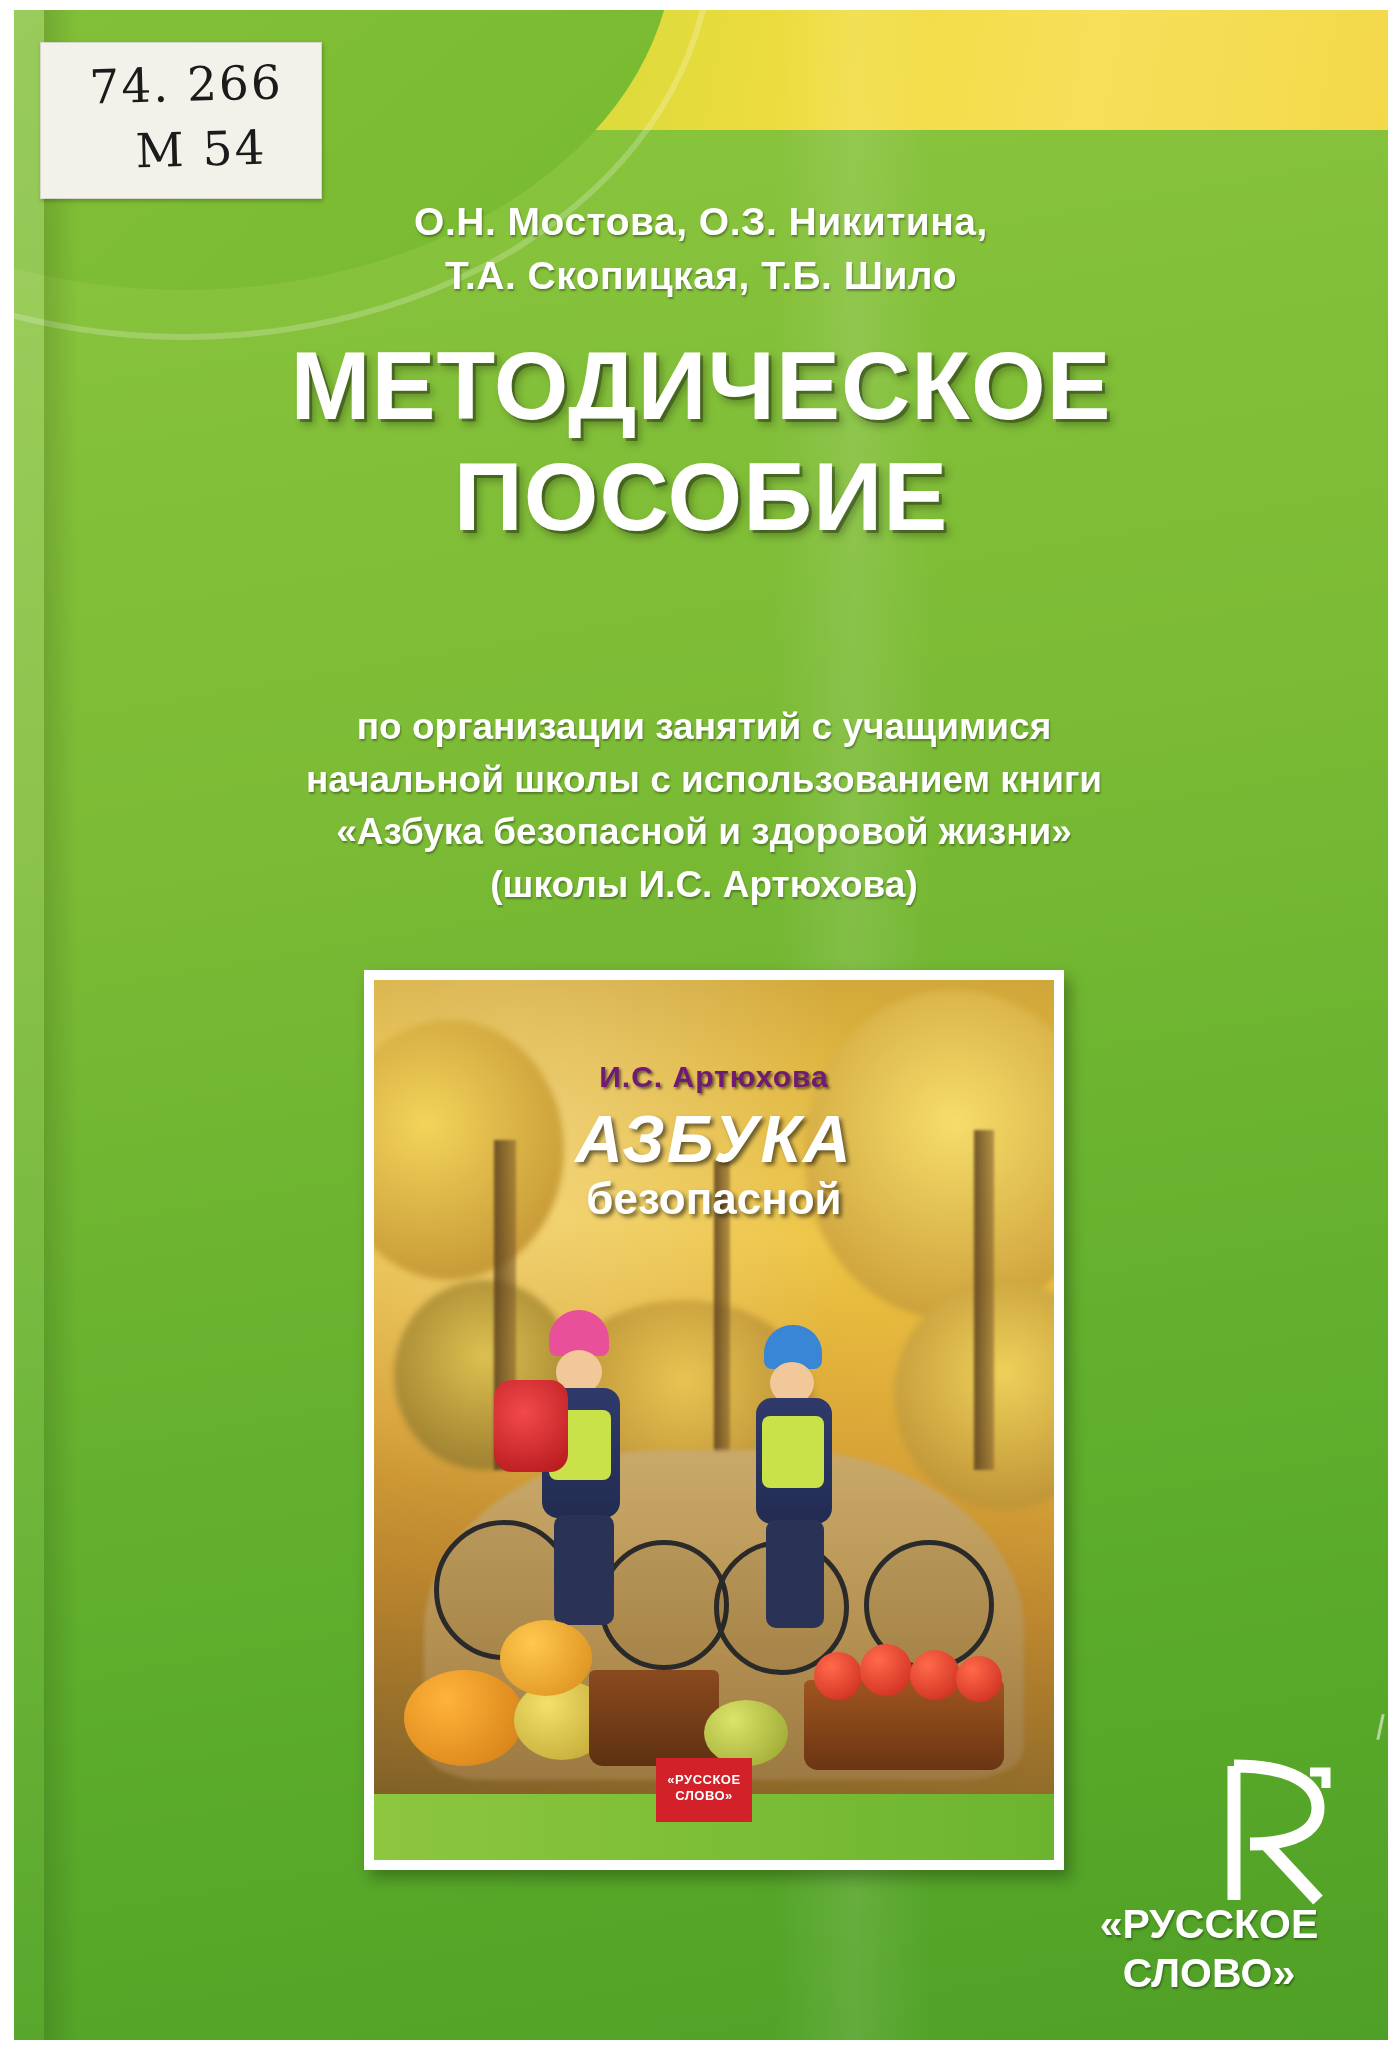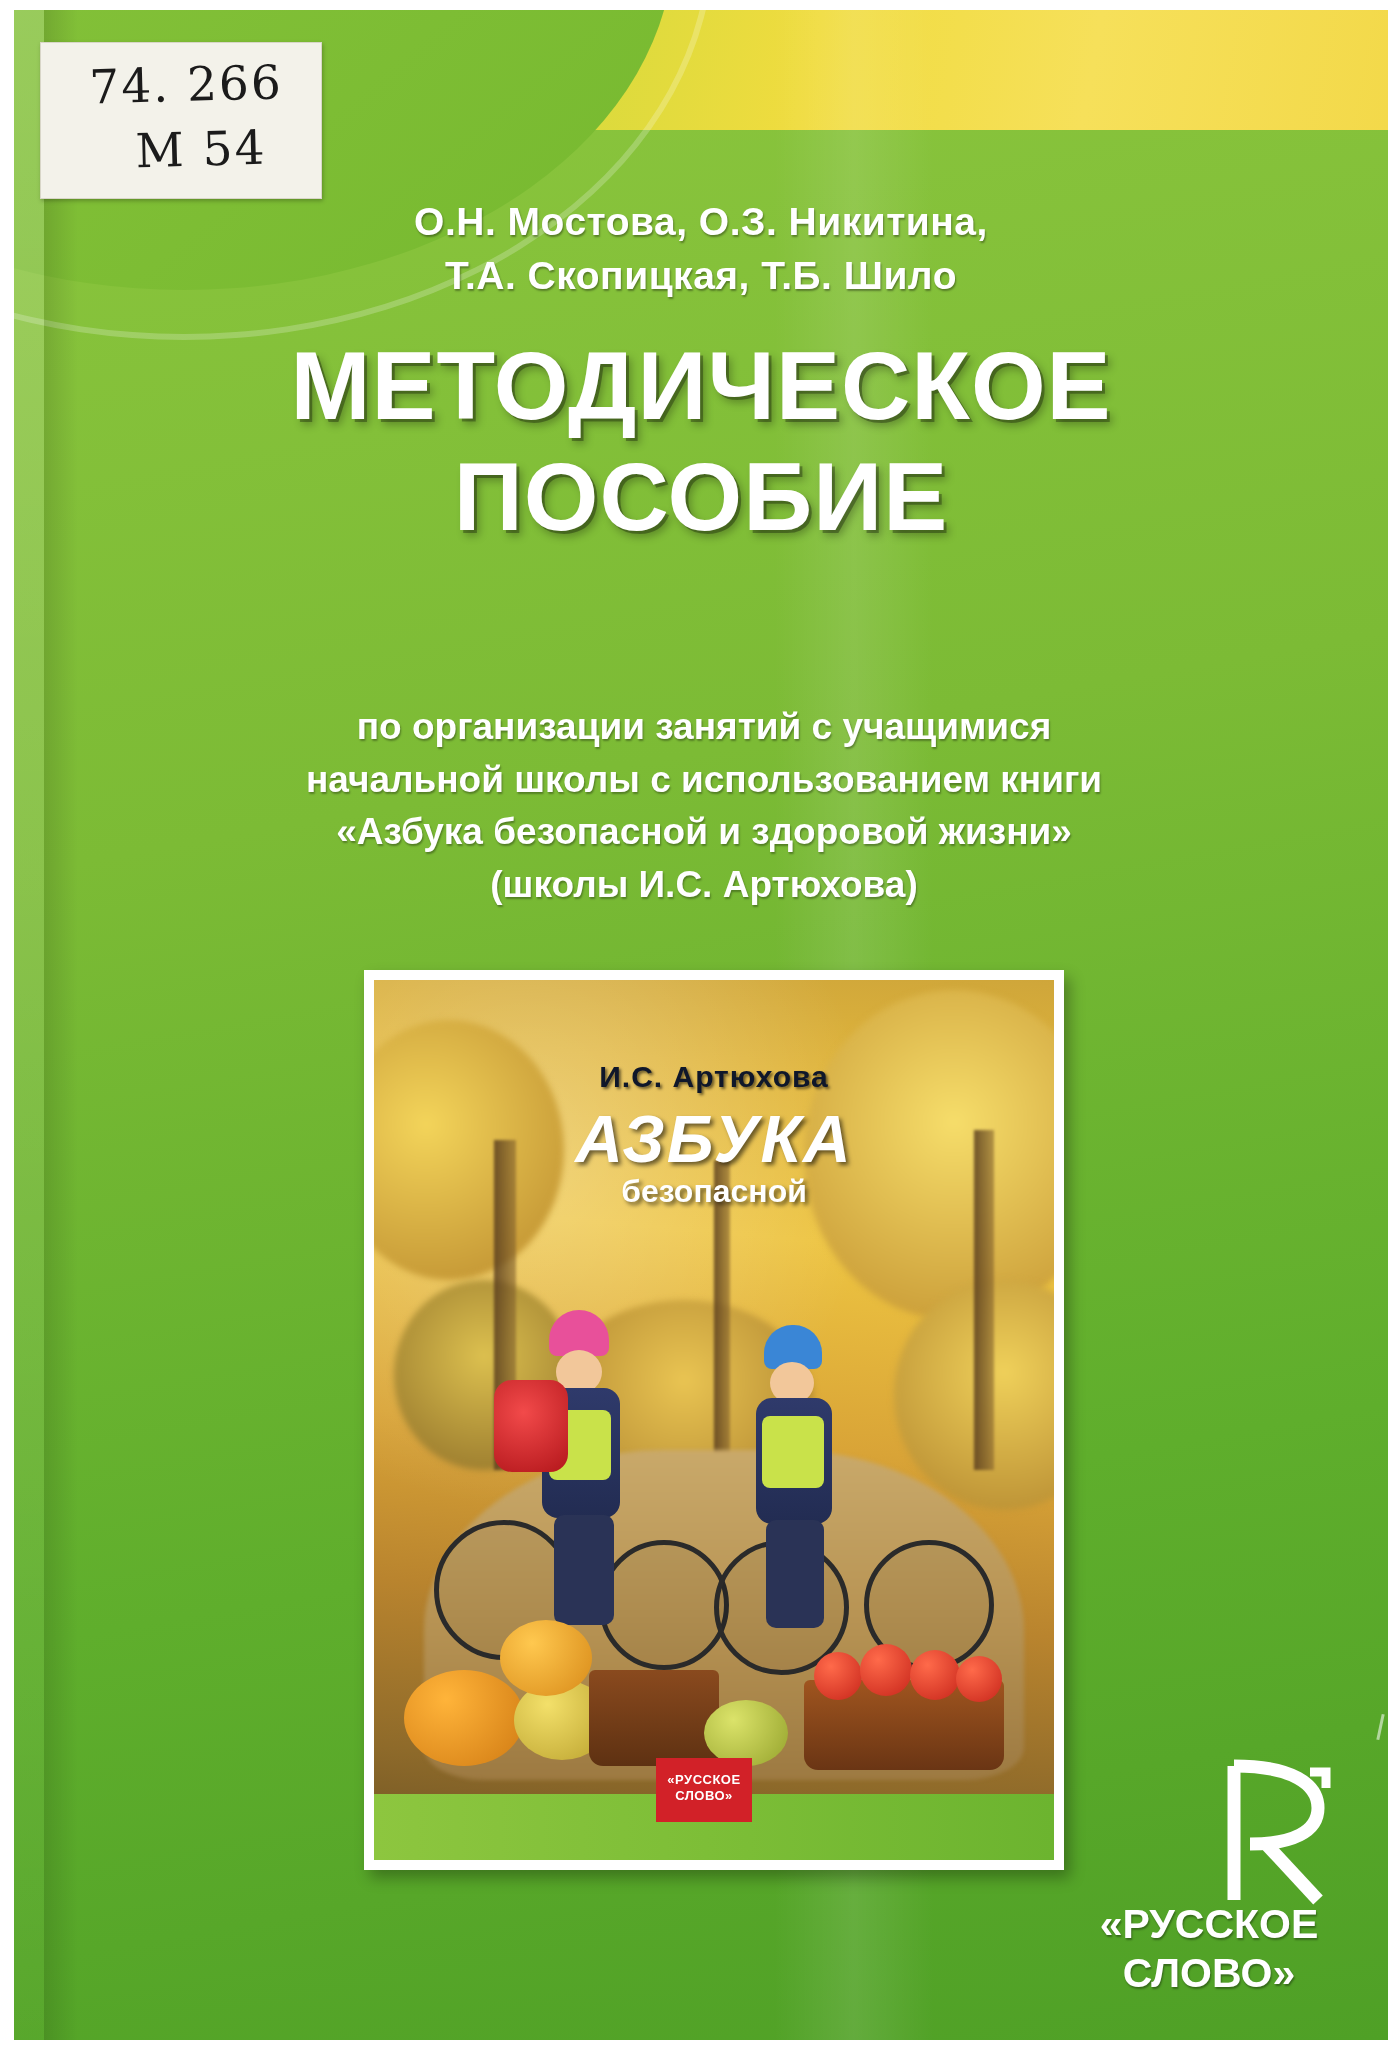--- a/index.html
+++ b/index.html
@@ -214,39 +214,39 @@
     z-index: 3;
     background: linear-gradient(90deg, rgba(90,62,30,0.85), rgba(130,95,45,0.55));
     filter: blur(1.5px);
   }
   
   .inset-author {
     position: absolute;
     left: 0; top: 80px;
     width: 100%;
     text-align: center;
-    color: #0f172a;
+    color: #701a75;
     font-weight: bold;
     font-size: 30px;
     letter-spacing: 1px;
     text-shadow: 2px 2px 3px rgba(0,0,0,0.55);
     z-index: 6;
   }
   .inset-title {
     position: absolute;
     left: 0; top: 125px;
     width: 100%;
     text-align: center;
     color: #ffffff;
     font-weight: bold;
     z-index: 6;
     text-shadow: 3px 3px 4px rgba(0,0,0,0.55);
   }
   .inset-title .t1 { display: block; font-size: 66px; letter-spacing: 2px; line-height: 1.05; font-style: italic; }
-  .inset-title .t2 { display: block; font-size: 32px; line-height: 1.12; }
+  .inset-title .t2 { display: block; font-size: 44px; line-height: 1.12; }
   .inset-title .t3 { display: block; font-size: 48px; line-height: 1.12; }
 
   
   .kid {
     position: absolute;
     z-index: 7;
   }
   .wheel {
     position: absolute;
     border-radius: 50%;

